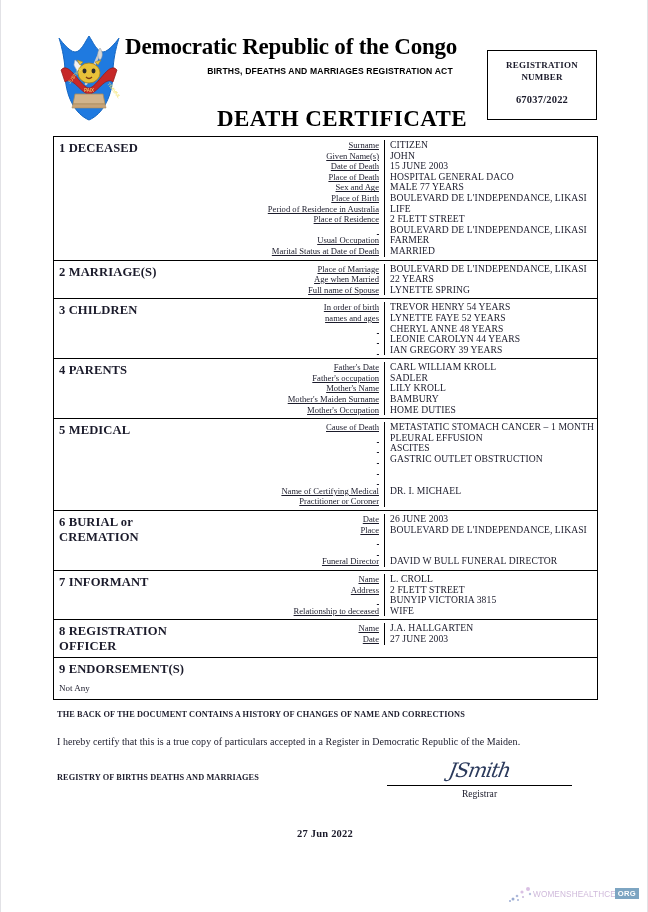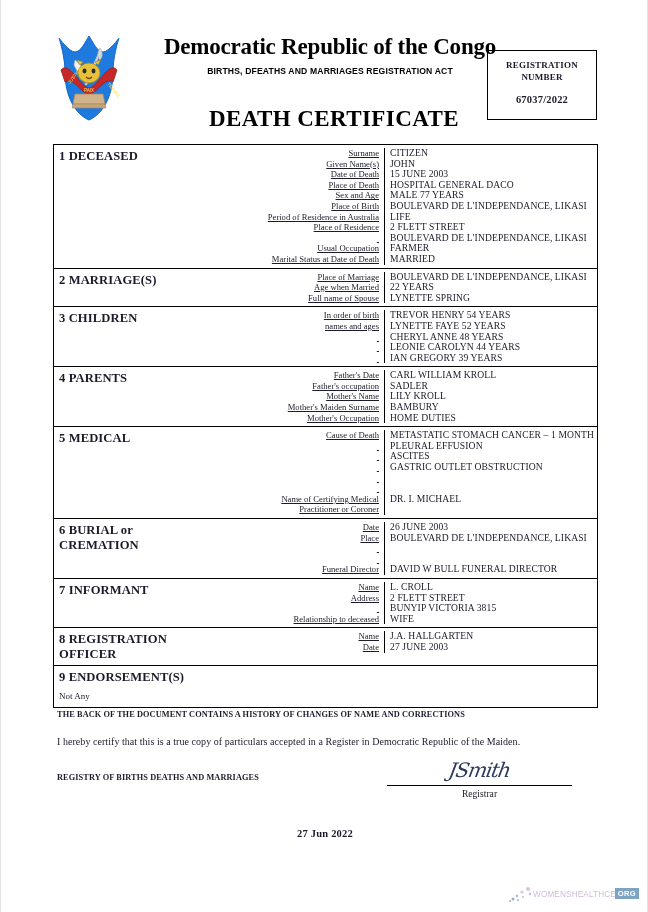--- a/index.html
+++ b/index.html
@@ -30,42 +30,42 @@
   }
   .emblem {
     position: absolute;
     left: 0; top: 2px;
     width: 72px; height: 96px;
   }
   .country-title {
     position: absolute;
     left: 72px; top: 6px;
     width: 410px;
-    text-align: center;
+    text-align: left;
     font-size: 23px;
     font-weight: bold;
     letter-spacing: -0.2px;
     color: #000;
     white-space: nowrap;
   }
   .act-line {
     position: absolute;
     left: 72px; top: 38px;
     width: 410px;
     text-align: center;
     font-family: "Liberation Sans", "DejaVu Sans", sans-serif;
     font-size: 8.6px;
     font-weight: bold;
     letter-spacing: 0.15px;
     color: #000;
     white-space: nowrap;
   }
   .doc-title {
     position: absolute;
-    left: 76px; top: 78px;
+    left: 84px; top: 78px;
     width: 410px;
     text-align: center;
     font-size: 23px;
     font-weight: bold;
     letter-spacing: 0.4px;
     color: #000;
   }
   .regbox {
     position: absolute;
     left: 434px; top: 22px;
@@ -83,21 +83,21 @@
   .regbox .num {
     margin-top: 11px;
     font-size: 10.5px;
     font-weight: bold;
     letter-spacing: 0.2px;
   }
 
   
   .cert {
     position: absolute;
-    left: 52px; top: 144px;
+    left: 52px; top: 136px;
     width: 545px;
     border: 1.3px solid #000;
     border-bottom: none;
   }
   .section {
     display: flex;
     border-bottom: 1.3px solid #000;
     min-height: 14px;
   }
   .sec-title {

